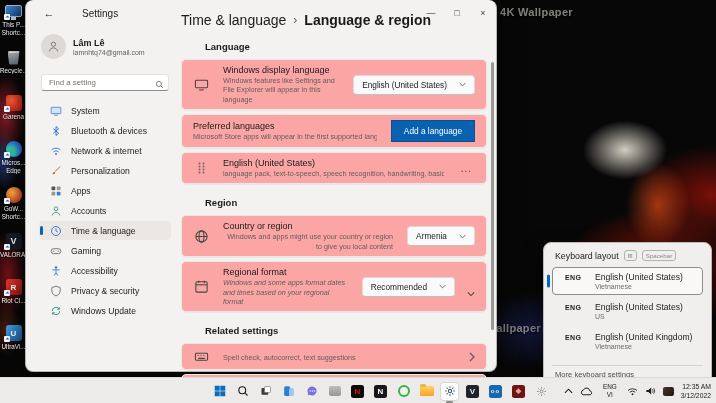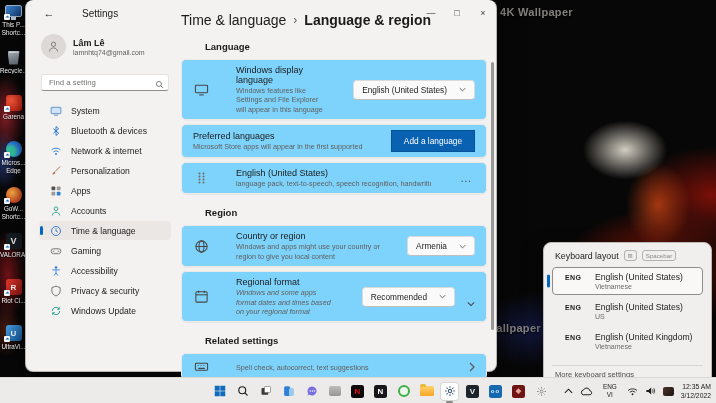--- a/index.html
+++ b/index.html
@@ -80,21 +80,21 @@
   .nav-item.selected { background:#eae7e4; }
   .nav-item.selected::before { content:""; position:absolute; left:1px; top:5px; width:3px; height:9px;
     border-radius:2px; background:#0067c0; }
   .nav-ico { width:13px; height:13px; display:flex; align-items:center; justify-content:center; }
   
   .main { position:absolute; left:155px; top:0; right:9px; bottom:0; }
   .breadcrumb { margin-top:12px; font-size:14px; color:#1b1b1b; display:flex; align-items:center; gap:7px; }
   .crumb-current { font-weight:bold; }
   .crumb-sep { color:#5f5d5b; font-size:12px; }
   .sec-label { margin-top:13px; font-size:9.5px; font-weight:bold; color:#1b1b1b;padding-left:24px; }
-  .card { display:flex; align-items:center; gap:27px; background:#7dd3fc; border:1px solid #ebe8e6;
+  .card { display:flex; align-items:center; gap:14px; background:#fca5a5; border:1px solid #ebe8e6;
     border-radius:5px; padding:5px 11px; margin-top:4px; box-shadow:0 0.5px 1px rgba(0,0,0,0.04); }
   .card.first { margin-top:7px; }
   .card-ico { width:16px; flex:0 0 16px; display:flex; justify-content:center; }
   .card-txt { flex:1; min-width:0; }
   .card-title { font-size:9px; color:#1b1b1b; }
   .card-desc { font-size:7.2px; color:#605e5b; line-height:1.3; margin-top:1px; }
   .nowrap { white-space:nowrap; overflow:hidden; }
   .dropdown { display:flex; align-items:center; gap:12px; background:#fbfafa; border:1px solid #dcdad8;
     border-bottom-color:#c2c0be; border-radius:4px; padding:4px 8px; font-size:8.3px; color:#1b1b1b; }
   .btn-accent { background:#0961b2; color:#fff; border:1px solid rgba(0,0,0,0.15); border-radius:0;
@@ -421,21 +421,21 @@
       <div class="card first">
         <span class="card-ico">
             <svg width="15" height="15" viewBox="0 0 16 16">
               <circle cx="8" cy="8" r="6" fill="none" stroke="#444" stroke-width="1.1"></circle>
               <ellipse cx="8" cy="8" rx="2.7" ry="6" fill="none" stroke="#444" stroke-width="1.1"></ellipse>
               <path d="M2 8h12" stroke="#444" stroke-width="1.1"></path>
             </svg>
           </span>
         <span class="card-txt">
           <span class="card-title" style="display:block">Country or region</span>
-          <span class="card-desc" style="display:block; max-width:185px;">Windows and apps might use your country or region to give you local content</span>
+          <span class="card-desc" style="display:block; max-width:185px;text-align:right;">Windows and apps might use your country or region to give you local content</span>
         </span>
         <span class="dropdown">
           <span>Armenia</span>
           <svg width="7" height="5" viewBox="0 0 10 6">
               <path d="M1 1l4 4 4-4" fill="none" stroke="#5f5d5b" stroke-width="1.3"></path>
             </svg>
         </span>
       </div>
 
       <div class="card">

